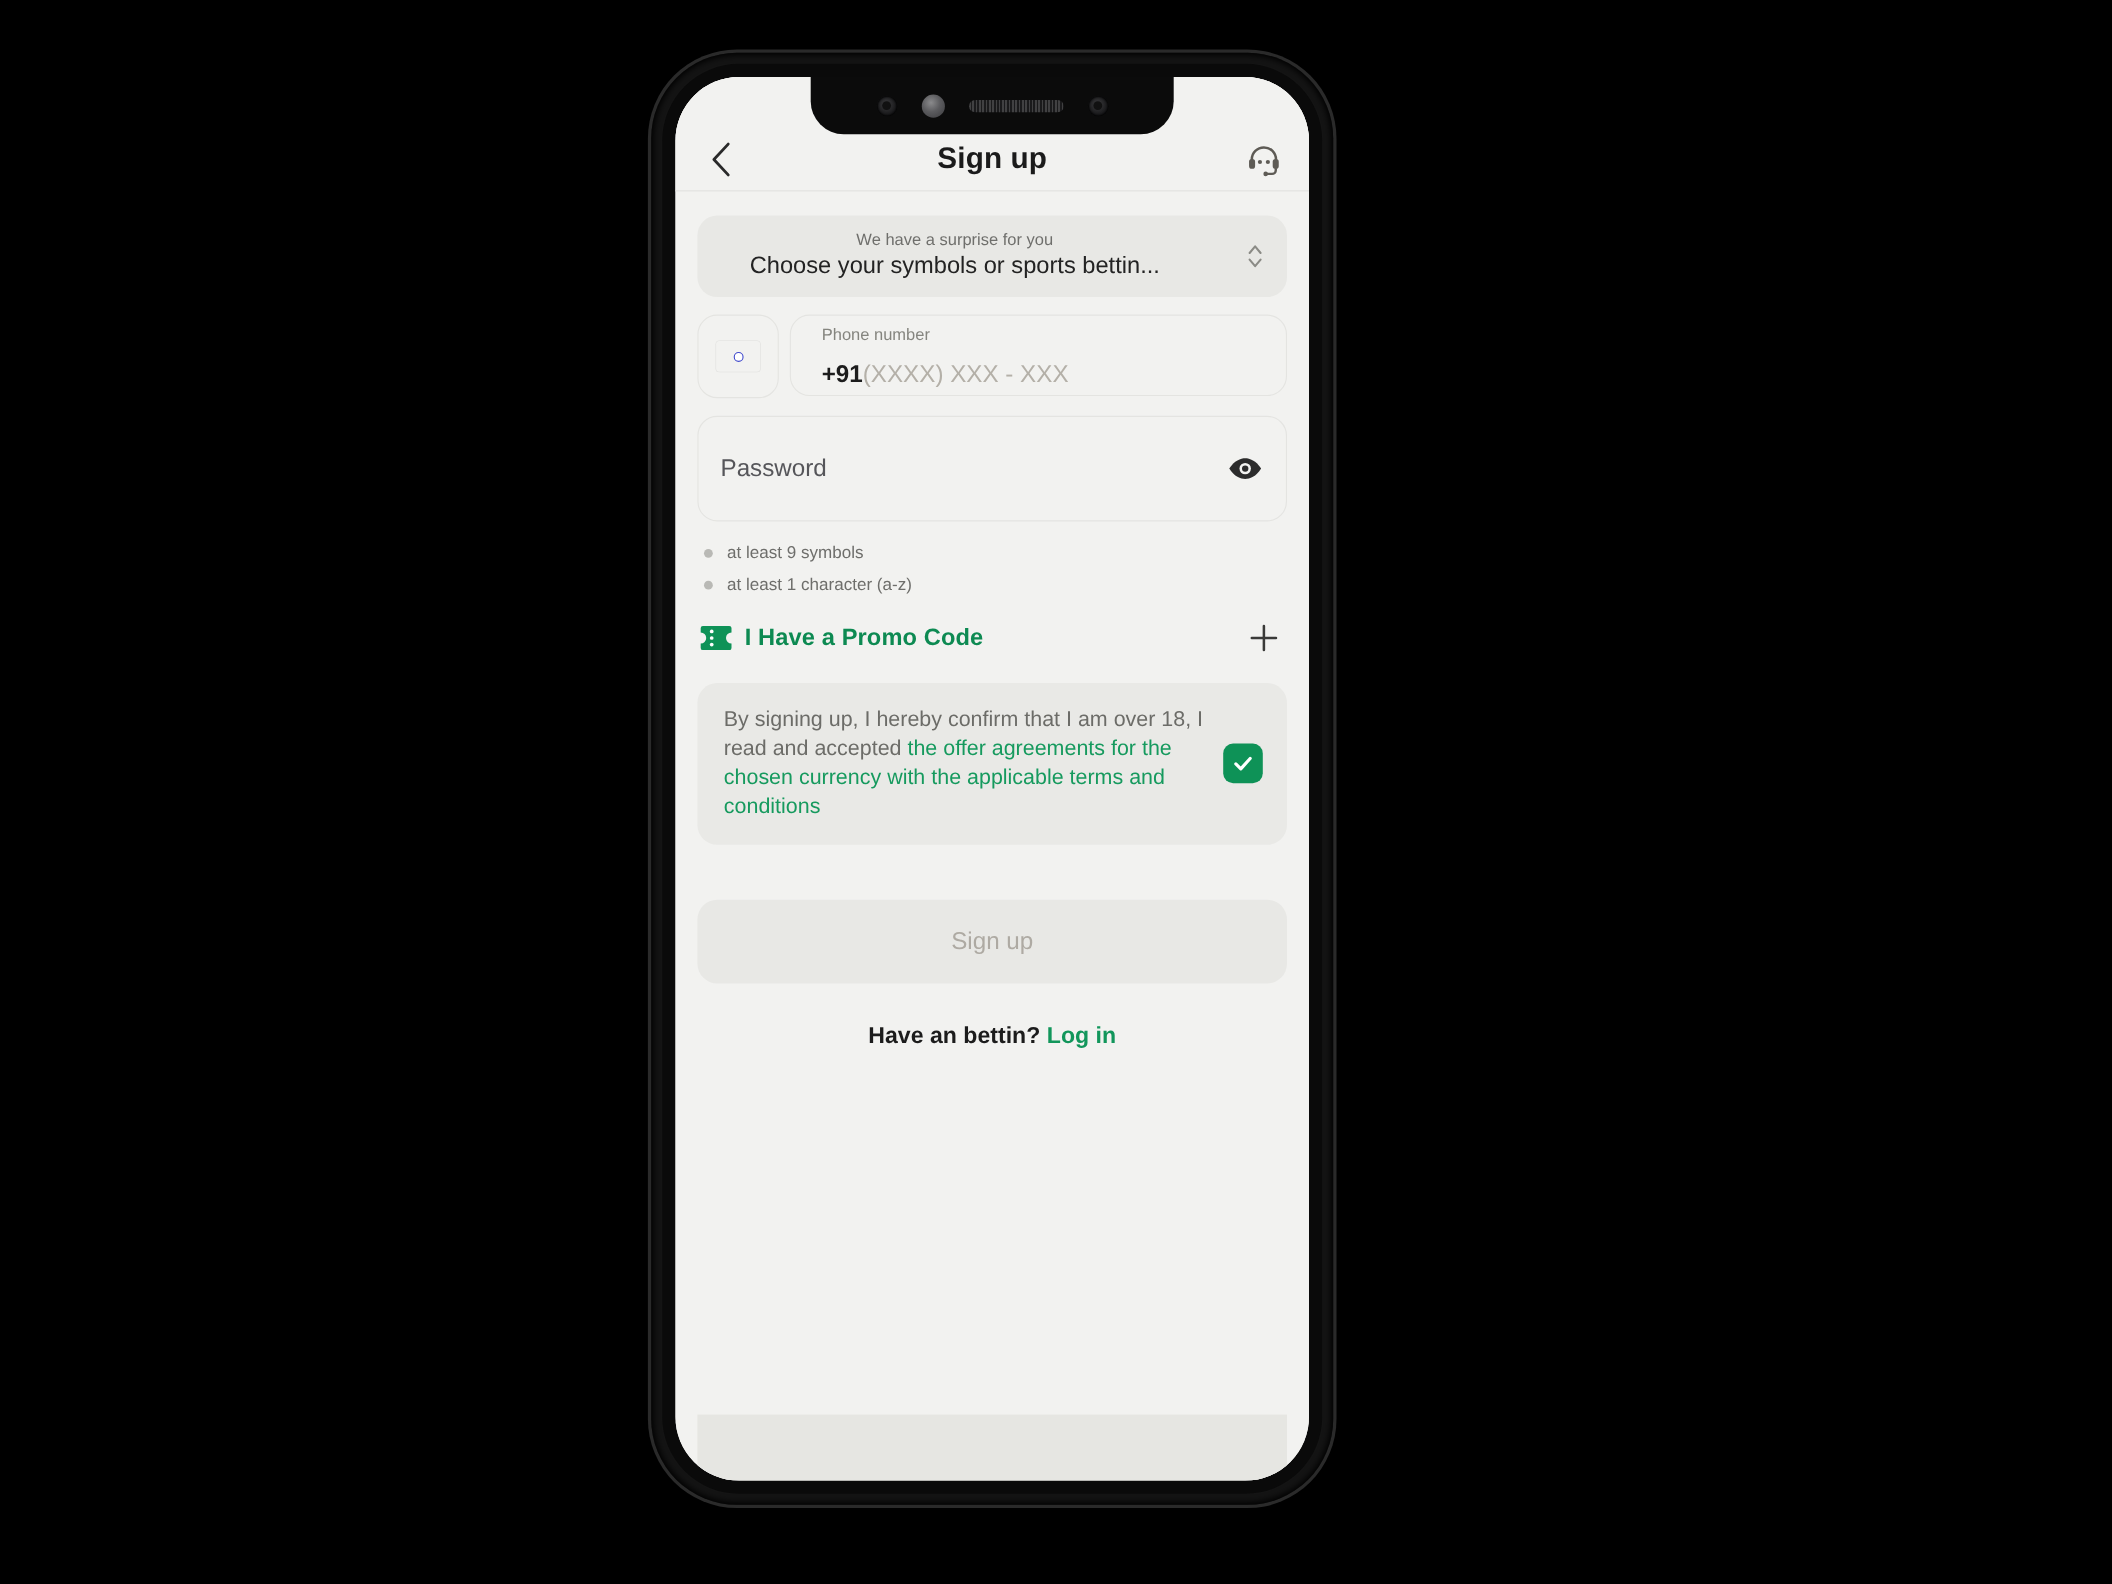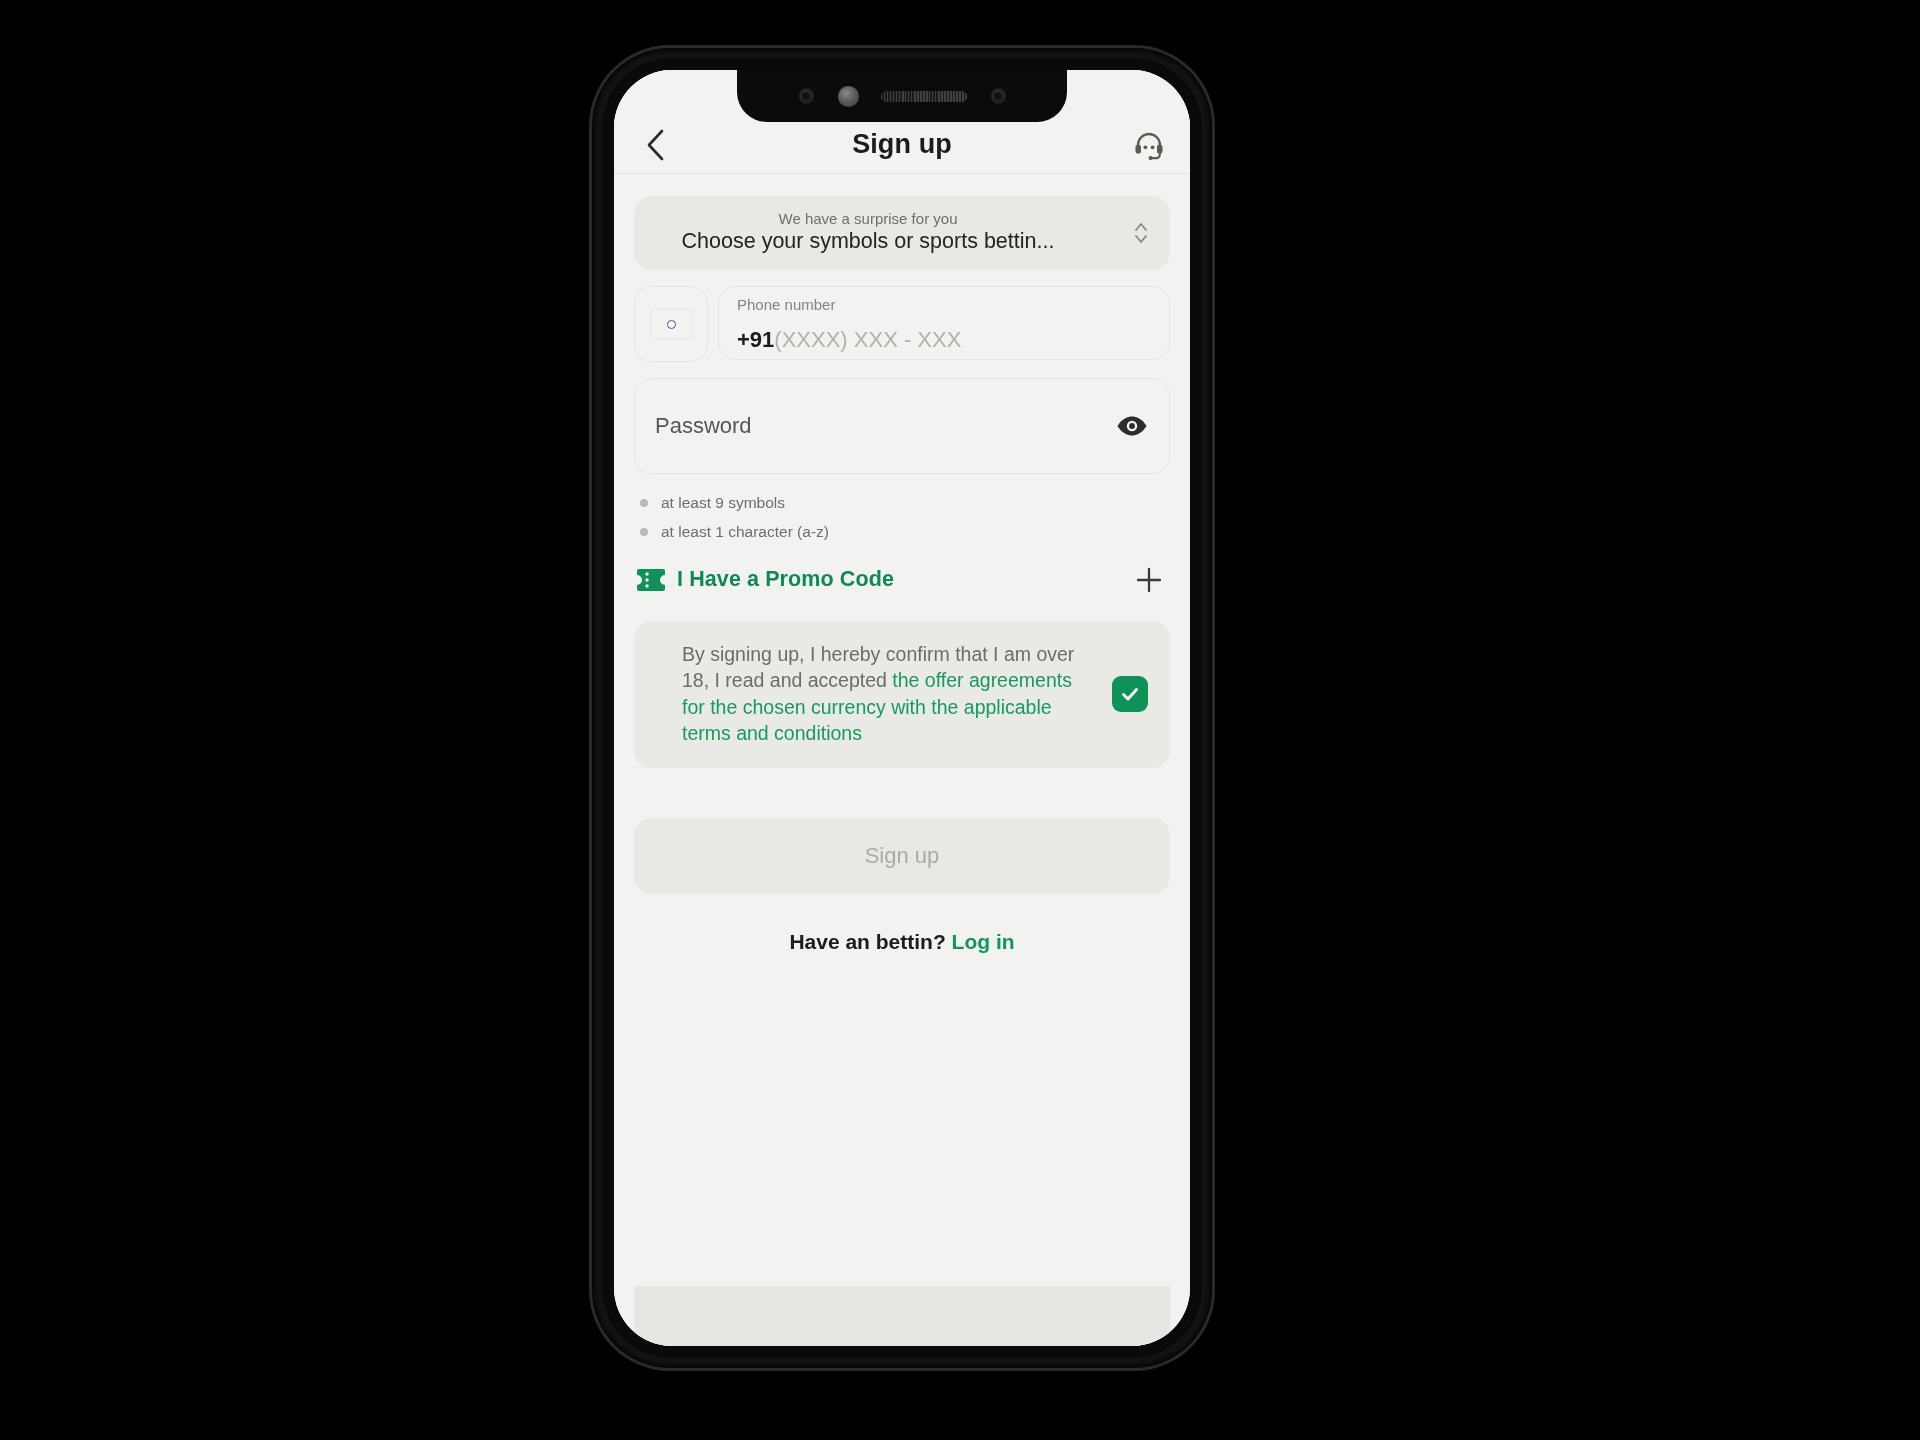--- a/index.html
+++ b/index.html
@@ -235,21 +235,21 @@
     border: 1.6px solid #3f48cc;
     box-sizing: border-box;
     background: #fff;
   }
   #phone-field {
     flex: 1;
     height: 74px;
     border: 1.5px solid #e4e4e1;
     border-radius: 18px;
     background: #f2f2f0;
-    padding: 9px 18px 0 18px;
+    padding: 9px 18px 0 28px;
     box-sizing: border-box;
     cursor: text;
   }
   #phone-field-label {
     font-size: 15px;
     color: #85857f;
     line-height: 1.2;
   }
   #phone-field-value {
     font-size: 22px;
@@ -354,21 +354,20 @@
     padding: 20px 22px 22px 24px;
     display: flex;
     align-items: center;
     gap: 16px;
   }
   #terms-text {
     flex: 1;
     font-size: 19.5px;
     line-height: 1.35;
     color: #6c6c68;
-    margin-left: 24px;
   }
   #terms-text .terms-link {
     color: #169a5e;
     cursor: pointer;
   }
   #terms-checkbox {
     width: 36px;
     height: 36px;
     border-radius: 9px;
     background: #0e9257;

